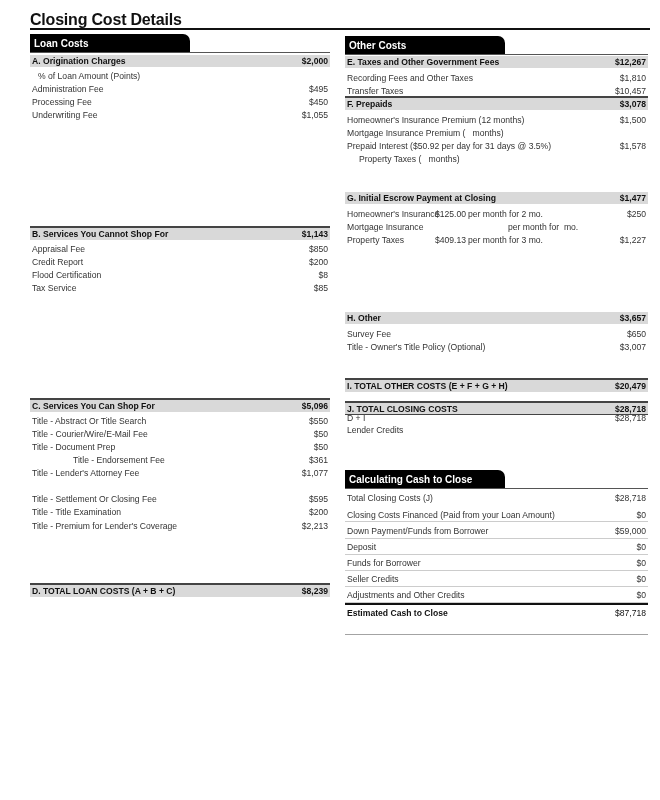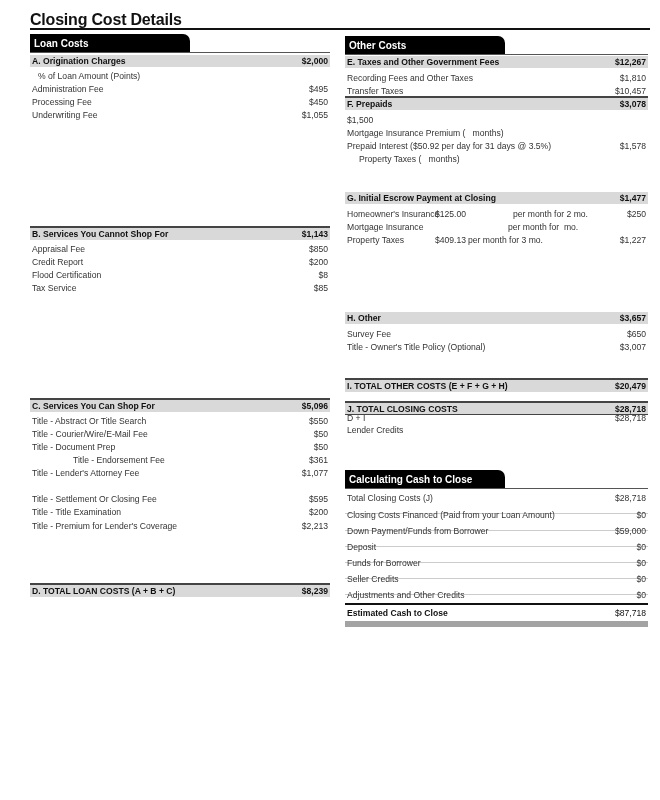--- a/index.html
+++ b/index.html
@@ -40,25 +40,25 @@
       padding: 0 2px; box-sizing: border-box; white-space: nowrap;
     }
     .row .lbl { }
     .row .amt { text-align: right; }
     .indent { padding-left: 8px; }
 
     .esc-row { position: absolute; left: 0; right: 0; height: 13px; line-height: 13px; font-size: 8.6px; color: #333; white-space: nowrap; }
     .esc-row span { position: absolute; top: 0; }
 
     .cash-row {
-      position: absolute; left: 0; right: 0; height: 24px; line-height: 16px;
+      position: absolute; left: 0; right: 0; height: 32px; line-height: 16px;
       font-size: 8.6px; color: #333; display: flex; justify-content: space-between;
       padding: 0 2px; box-sizing: border-box; border-bottom: 1px solid #ccc;
     }
-    .cash-row.final { font-weight: bold; color: #111; border-top: 2px solid #111; border-bottom: 6px solid #a3a3a3; }
+    .cash-row.final { font-weight: bold; color: #111; border-top: 2px solid #111; border-bottom: 1px solid #a3a3a3; }
     .cash-row.final .amt { font-weight: normal; }
   </style>
 </head>
 <body>
 
 <div class="abs page-title">Closing Cost Details</div>
 <div class="abs title-rule"></div>
 
 <div class="col col-left" style="top:0;height:600px;">
   <div class="tab-head" style="top:34px;">Loan Costs</div>
@@ -164,20 +164,21 @@
   <div class="row" style="top:85px;">
     <span class="lbl">Transfer Taxes</span>
     <span class="amt">$10,457</span>
   </div>
 
   <div class="sec-head topline" style="top:96px;">
     <span>F. Prepaids</span>
     <span>$3,078</span>
   </div>
   <div class="row" style="top:114px;">
+    <span class="lbl">Homeowner's Insurance Premium (12 months)</span>
     <span class="amt">$1,500</span>
   </div>
   <div class="row" style="top:127px;">
     <span class="lbl" style="white-space:pre;">Mortgage Insurance Premium (   months)</span>
     <span class="amt"></span>
   </div>
   <div class="row" style="top:140px;">
     <span class="lbl">Prepaid Interest ($50.92 per day for 31 days @ 3.5%)</span>
     <span class="amt">$1,578</span>
   </div>
@@ -186,21 +187,21 @@
     <span class="amt"></span>
   </div>
 
   <div class="sec-head" style="top:192px;">
     <span>G. Initial Escrow Payment at Closing</span>
     <span>$1,477</span>
   </div>
   <div class="esc-row" style="top:208px;">
     <span style="left:2px;">Homeowner's Insurance</span>
     <span style="right:182px;">$125.00</span>
-    <span style="left:123px;width:120px;text-align:right;">per month for 2 mo.</span>
+    <span style="left:123px;width:120px;text-align:left;">per month for 2 mo.</span>
     <span style="right:2px;">$250</span>
   </div>
   <div class="esc-row" style="top:221px;">
     <span style="left:2px;">Mortgage Insurance</span>
     <span style="right:182px;"></span>
     <span style="left:163px;white-space:pre;">per month for  mo.</span>
     <span style="right:2px;"></span>
   </div>
   <div class="esc-row" style="top:234px;">
     <span style="left:2px;">Property Taxes</span>

